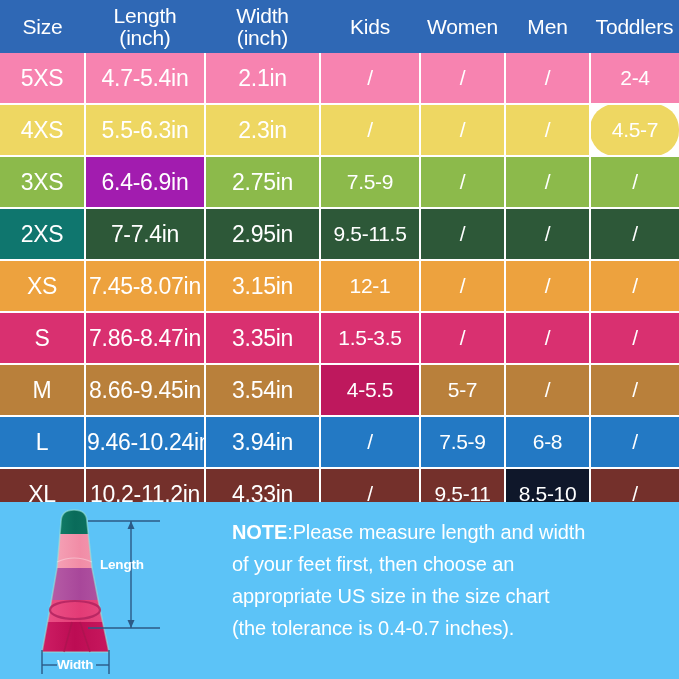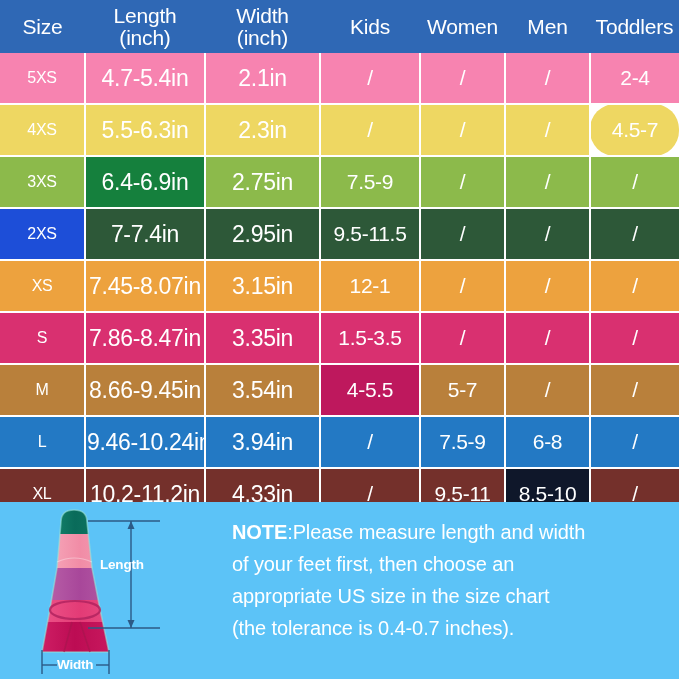--- a/index.html
+++ b/index.html
@@ -61,21 +61,21 @@
     font-weight: 400;
     letter-spacing: -0.3px;
     border-left: 2px solid rgba(255,255,255,0.75);
     border-top: 2px solid rgba(255,255,255,0.55);
     padding: 0 1px;
     white-space: nowrap;
     overflow: hidden;
   }
   tbody td:first-child {
     border-left: 0;
-    font-size: 16px;
+    font-size: 23px;
   }
   tbody tr:first-child td { border-top: 0; }
   tbody td.num { font-size: 23px; }
   tbody td.slash { font-size: 21px; }
 
   
   .r0 td { background: #f783b0; }
   .r1 td { background: #eed762; }
   .r2 td { background: #8cba4b; }
   .r3 td { background: #2d5838; }
@@ -181,29 +181,29 @@
           <td style="background: rgb(238, 215, 98);">4XS</td>
           <td class="num" style="background: rgb(238, 215, 98);">5.5-6.3in</td>
           <td class="num" style="background: rgb(238, 215, 98);">2.3in</td>
           <td class="slash" style="background: rgb(238, 215, 98);">/</td>
           <td class="slash" style="background: rgb(238, 215, 98);">/</td>
           <td class="slash" style="background: rgb(238, 215, 98);">/</td>
           <td style="background: rgb(238, 215, 98); border-radius: 25px;">4.5-7</td>
         </tr>
         <tr class="r2">
           <td style="background: rgb(140, 186, 75);">3XS</td>
-          <td class="num" style="background: #15803d;">6.4-6.9in</td>
+          <td class="num" style="background: #a21caf;">6.4-6.9in</td>
           <td class="num" style="background: rgb(140, 186, 75);">2.75in</td>
           <td style="background: rgb(140, 186, 75);">7.5-9</td>
           <td class="slash" style="background: rgb(140, 186, 75);">/</td>
           <td class="slash" style="background: rgb(140, 186, 75);">/</td>
           <td class="slash" style="background: rgb(140, 186, 75);">/</td>
         </tr>
         <tr class="r3">
-          <td style="background: #1d4ed8;">2XS</td>
+          <td style="background: #0f766e;">2XS</td>
           <td class="num" style="background: rgb(45, 88, 56);">7-7.4in</td>
           <td class="num" style="background: rgb(45, 88, 56);">2.95in</td>
           <td style="background: rgb(45, 88, 56);">9.5-11.5</td>
           <td class="slash" style="background: rgb(45, 88, 56);">/</td>
           <td class="slash" style="background: rgb(45, 88, 56);">/</td>
           <td class="slash" style="background: rgb(45, 88, 56);">/</td>
         </tr>
         <tr class="r4">
           <td style="background: rgb(237, 162, 62);">XS</td>
           <td class="num" style="background: rgb(237, 162, 62);">7.45-8.07in</td>

